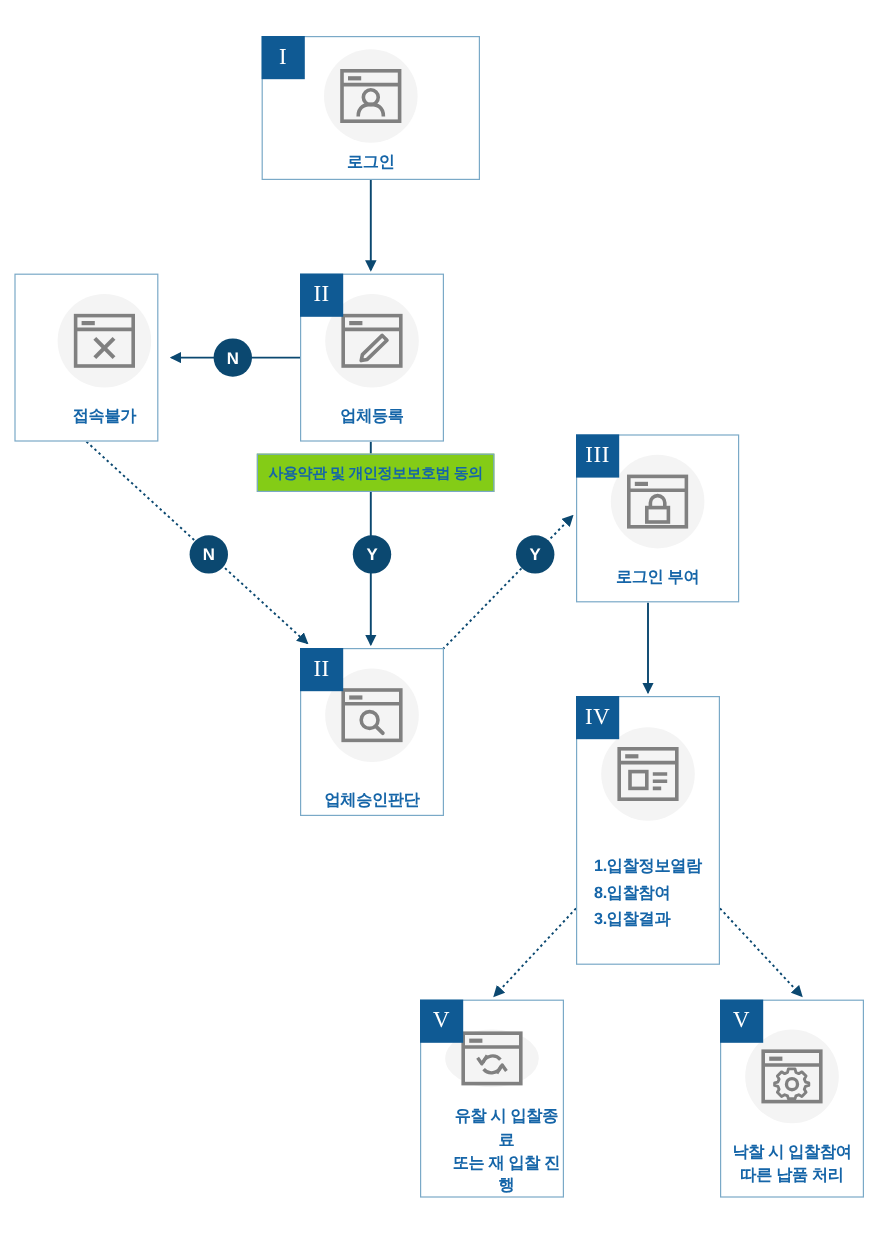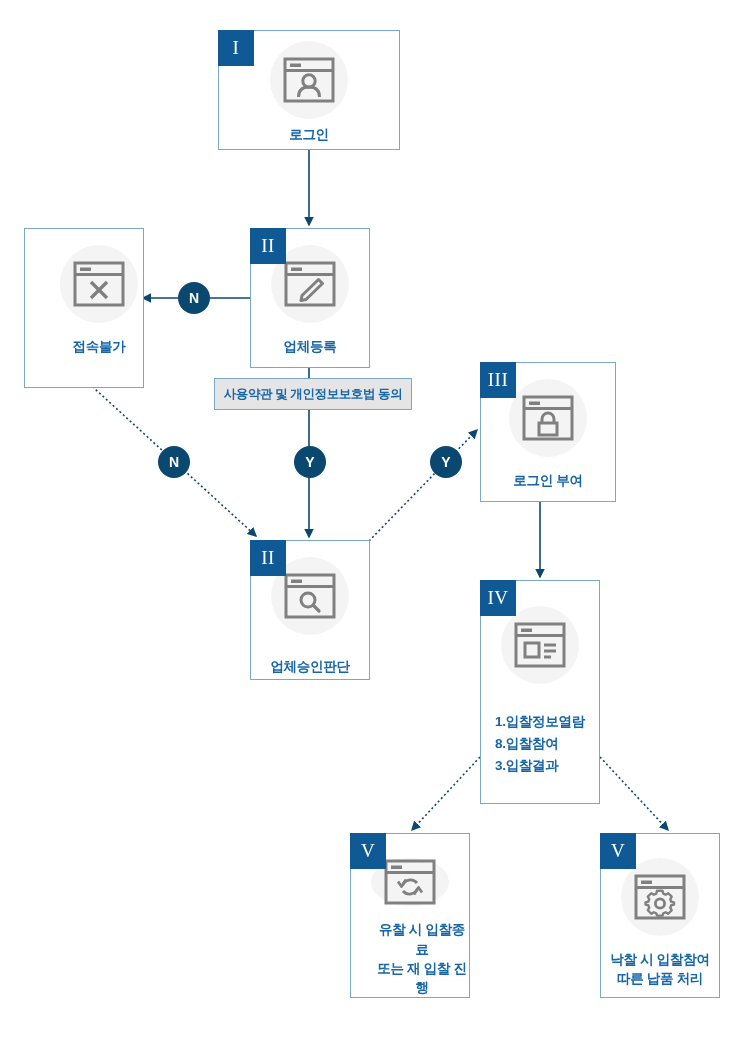--- a/index.html
+++ b/index.html
@@ -36,21 +36,21 @@
     color:#1565a8;
     font-size:13.5px;
     font-weight:bold;
     text-align:center;
     line-height:1.42;
     letter-spacing:-.3px;
     white-space:pre-line;
   }
   .termbox{
     position:absolute;
-    background:#e5e5e5;
+    background:#84cc16;
     border:1px solid #7aa9c7;
     box-sizing:border-box;
     display:flex;align-items:center;justify-content:center;
     color:#1565a8;font-size:12.5px;font-weight:bold;letter-spacing:-.4px;
   }
   .chip{
     position:absolute;
     width:32px;height:32px;border-radius:50%;
     background:#0b4870;
     color:#ffffff;
@@ -115,21 +115,21 @@
         <rect x="2" y="2" width="48" height="42" fill="none" stroke="#808080" stroke-width="3"></rect>
         <line x1="2" y1="13.5" x2="50" y2="13.5" stroke="#808080" stroke-width="3"></line>
         <rect x="7" y="6.5" width="11" height="3.5" fill="#808080"></rect>
         <circle cx="26" cy="24" r="6.2" fill="none" stroke="#808080" stroke-width="3"></circle>
         <path d="M 15.5 40 C 15.5 32 21 30 26 30 C 31 30 36.5 32 36.5 40" fill="none" stroke="#808080" stroke-width="3"></path>
       </svg>
     </div>
     <div class="nodelabel" style="margin-top:6px;">로그인</div>
   </div>
 
-  <div class="node" style="left:24px;top:228px;width:120px;height:160px;padding-top:16px;padding-left:30px;">
+  <div class="node" style="left:12px;top:228px;width:120px;height:140px;padding-top:16px;padding-left:30px;">
     <div class="iconwrap">
       <svg width="52" height="46" viewBox="0 0 52 46" xmlns="http://www.w3.org/2000/svg">
         <rect x="2" y="2" width="48" height="42" fill="none" stroke="#808080" stroke-width="3"></rect>
         <line x1="2" y1="13.5" x2="50" y2="13.5" stroke="#808080" stroke-width="3"></line>
         <rect x="7" y="6.5" width="11" height="3.5" fill="#808080"></rect>
         <line x1="18" y1="21" x2="34" y2="37" stroke="#808080" stroke-width="3.4"></line>
         <line x1="34" y1="21" x2="18" y2="37" stroke="#808080" stroke-width="3.4"></line>
       </svg>
     </div>
     <div class="nodelabel" style="margin-top:14px;">접속불가</div>

